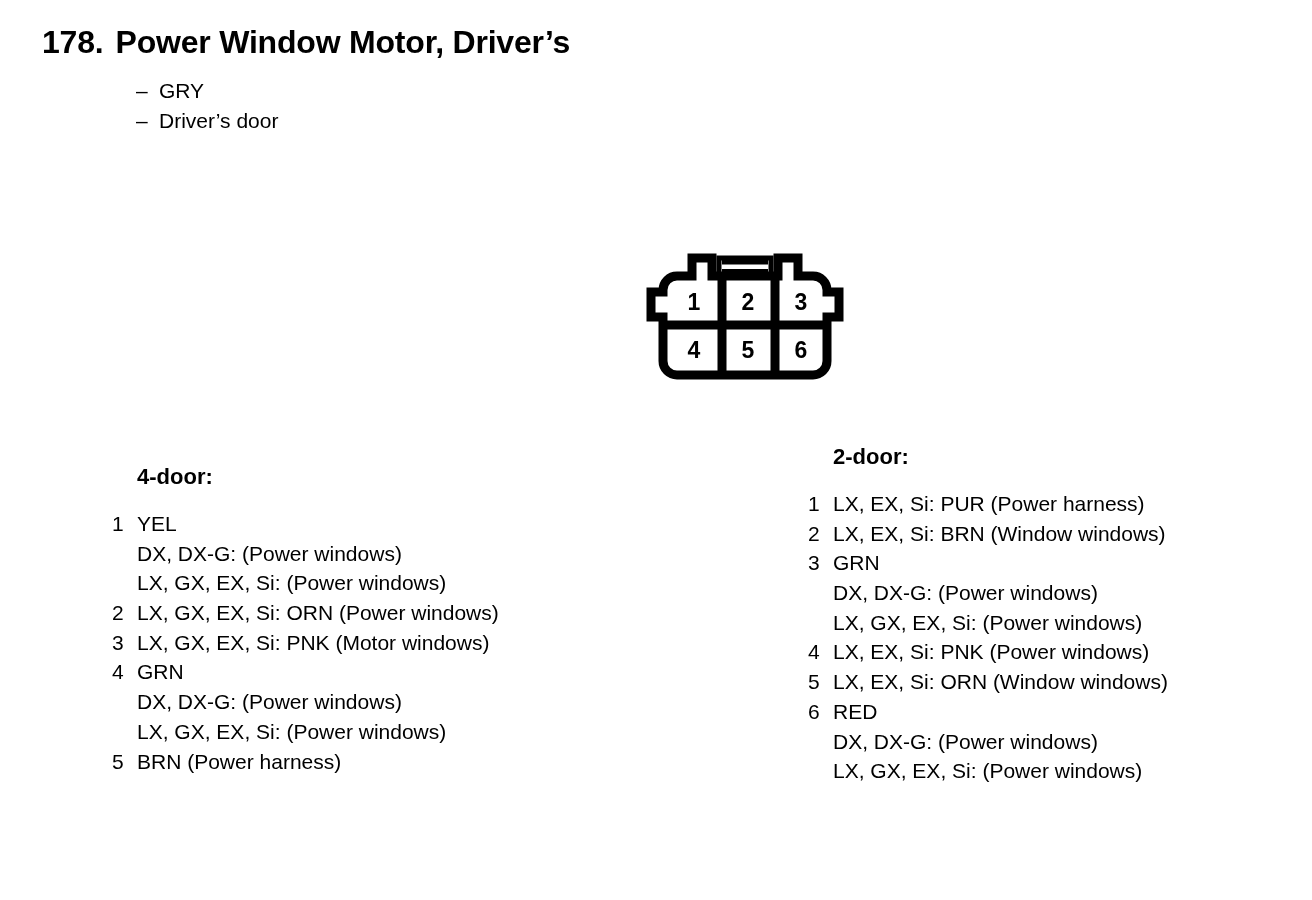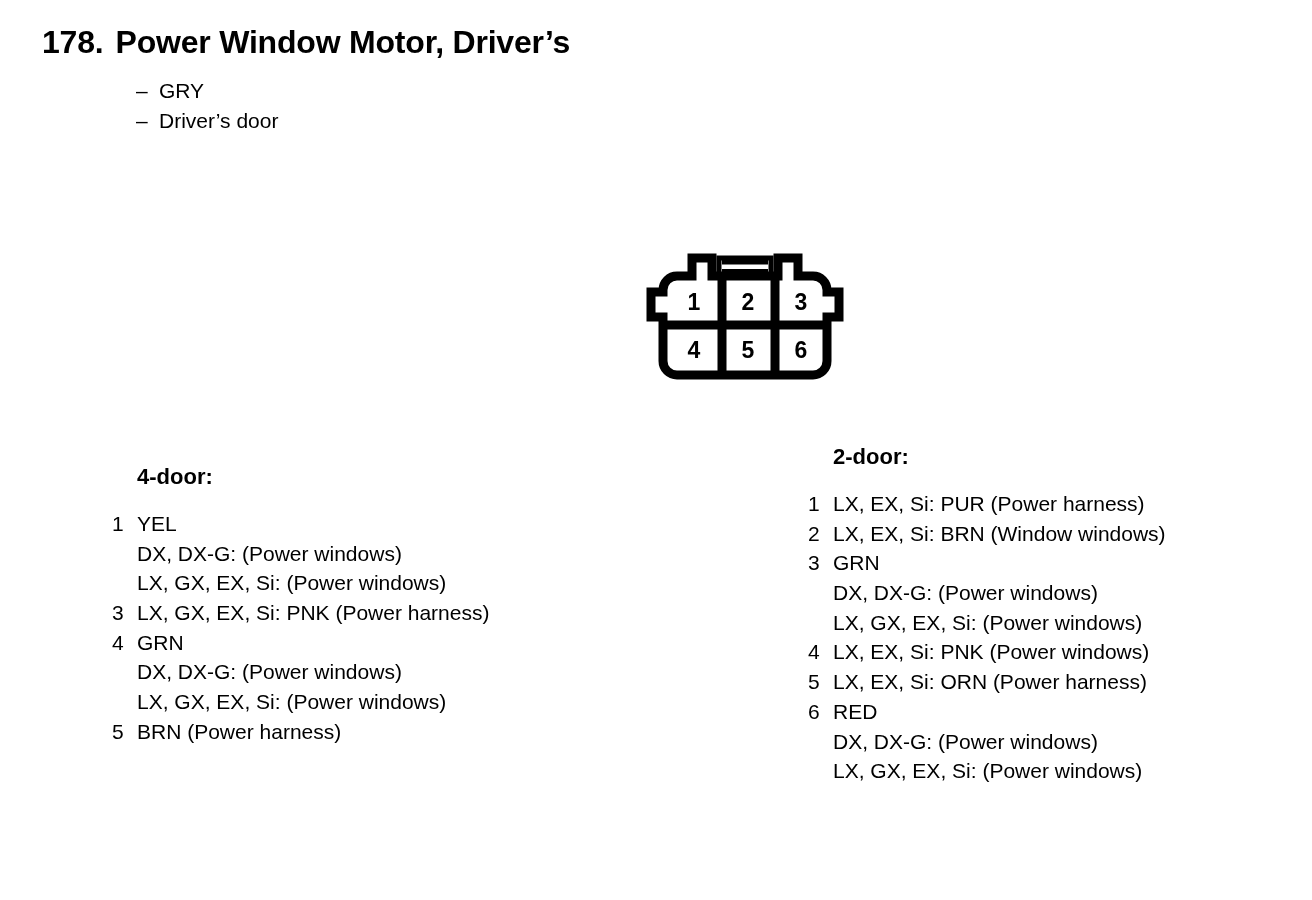--- a/index.html
+++ b/index.html
@@ -158,34 +158,35 @@
         <text x="171" y="114">6</text>
       </g>
     </svg>
   </div>
 
   <div class="col col-left">
     <div class="col-heading">4-door:</div>
     <span class="pin-line"><span class="pin-no">1</span><span>YEL</span></span>
     <span class="pin-line"><span class="pin-sub"></span><span>DX, DX-G: (Power windows)</span></span>
     <span class="pin-line"><span class="pin-sub"></span><span>LX, GX, EX, Si: (Power windows)</span></span>
-    <span class="pin-line"><span class="pin-no">3</span><span>LX, GX, EX, Si: PNK (Power harness)</span></span>
+    <span class="pin-line"><span class="pin-no">2</span><span>LX, GX, EX, Si: ORN (Power windows)</span></span>
+    <span class="pin-line"><span class="pin-no">3</span><span>LX, GX, EX, Si: PNK (Motor windows)</span></span>
     <span class="pin-line"><span class="pin-no">4</span><span>GRN</span></span>
     <span class="pin-line"><span class="pin-sub"></span><span>DX, DX-G: (Power windows)</span></span>
     <span class="pin-line"><span class="pin-sub"></span><span>LX, GX, EX, Si: (Power windows)</span></span>
     <span class="pin-line"><span class="pin-no">5</span><span>BRN (Power harness)</span></span>
   </div>
 
   <div class="col col-right">
     <div class="col-heading">2-door:</div>
     <span class="pin-line"><span class="pin-no">1</span><span>LX, EX, Si: PUR (Power harness)</span></span>
     <span class="pin-line"><span class="pin-no">2</span><span>LX, EX, Si: BRN (Window windows)</span></span>
     <span class="pin-line"><span class="pin-no">3</span><span>GRN</span></span>
     <span class="pin-line"><span class="pin-sub"></span><span>DX, DX-G: (Power windows)</span></span>
     <span class="pin-line"><span class="pin-sub"></span><span>LX, GX, EX, Si: (Power windows)</span></span>
     <span class="pin-line"><span class="pin-no">4</span><span>LX, EX, Si: PNK (Power windows)</span></span>
-    <span class="pin-line"><span class="pin-no">5</span><span>LX, EX, Si: ORN (Power harness)</span></span>
+    <span class="pin-line"><span class="pin-no">5</span><span>LX, EX, Si: ORN (Window windows)</span></span>
     <span class="pin-line"><span class="pin-no">6</span><span>RED</span></span>
     <span class="pin-line"><span class="pin-sub"></span><span>DX, DX-G: (Power windows)</span></span>
     <span class="pin-line"><span class="pin-sub"></span><span>LX, GX, EX, Si: (Power windows)</span></span>
   </div>
 
 </div>
 
 </body></html>

